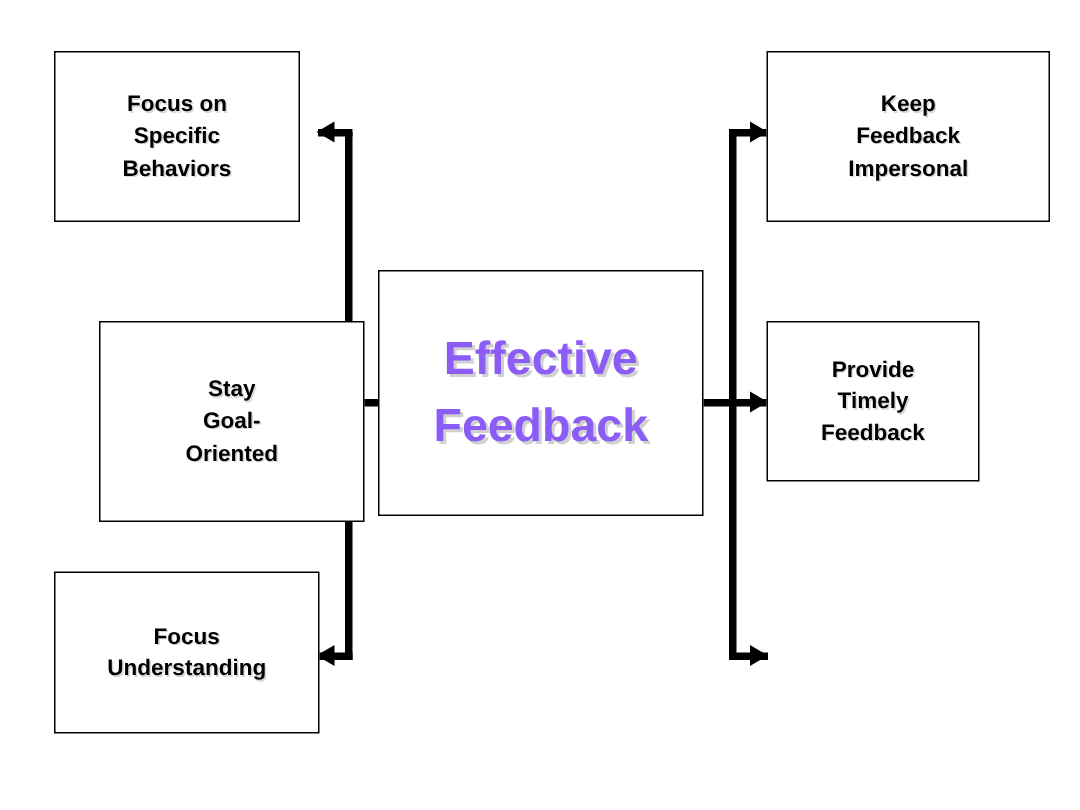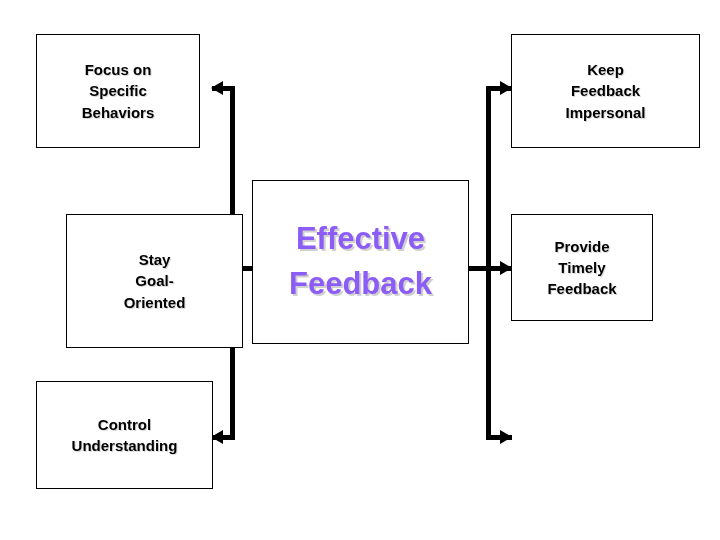--- a/index.html
+++ b/index.html
@@ -148,21 +148,21 @@
 Behaviors</span>
   </div>
 
   <div class="node" id="node-stay-goal">
     <span class="label">Stay
 Goal-
 Oriented</span>
   </div>
 
   <div class="node" id="node-ensure-understanding">
-    <span class="label">Control
+    <span class="label">Focus
 Understanding</span>
   </div>
 
   <div class="node" id="node-keep-impersonal">
     <span class="label">Keep
 Feedback
 Impersonal</span>
   </div>
 
   <div class="node" id="node-provide-timely">

